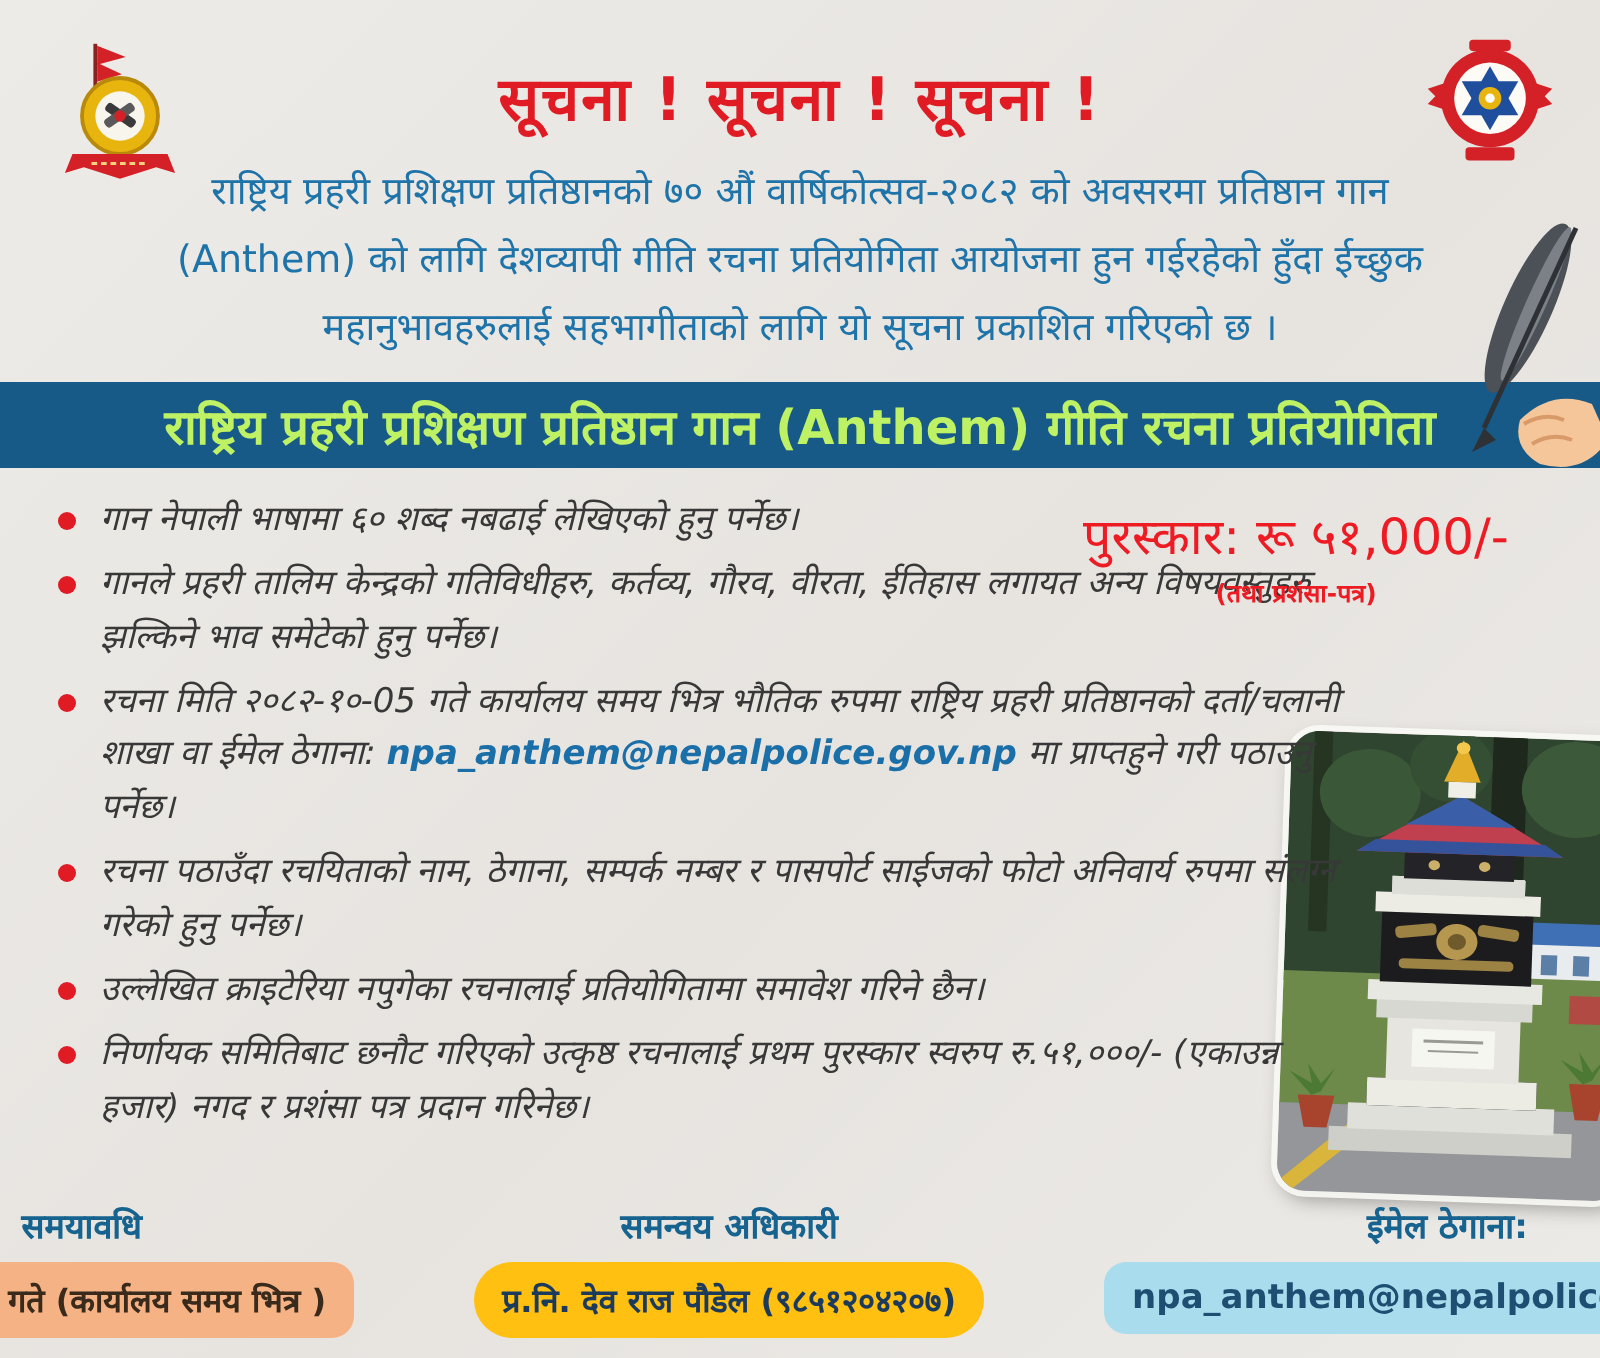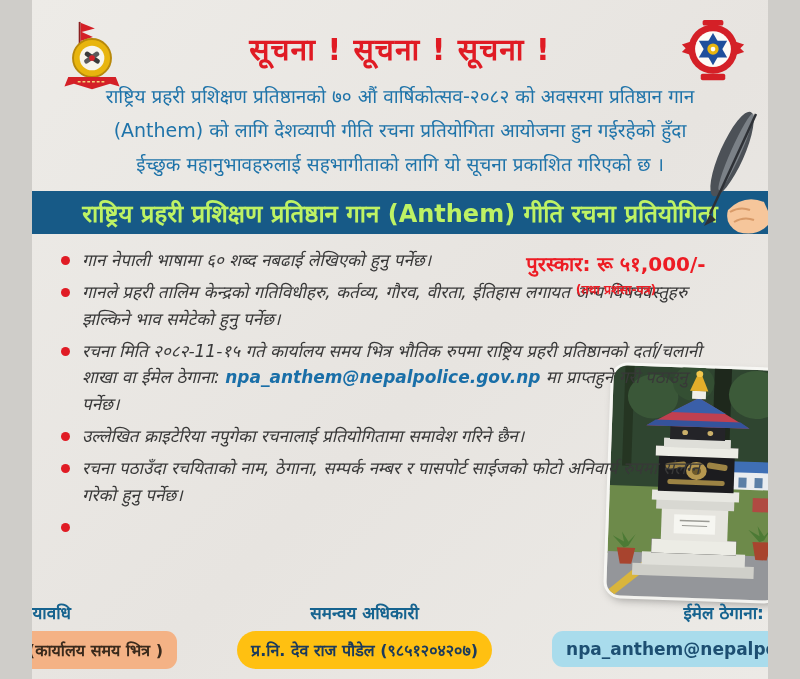--- a/index.html
+++ b/index.html
@@ -1,18 +1,18 @@
 <!DOCTYPE html>
 <html><head>
 <meta charset="utf-8">
 <style>
   * { margin:0; padding:0; box-sizing:border-box; }
   body { background:#cfcdc9; font-family:"DejaVu Sans","Liberation Sans",sans-serif; }
   .page {
-    position:relative; width:736px; height:679px; margin:0 auto;
+    position:relative; width:800px; height:679px; margin:0 auto;
     background:linear-gradient(135deg,#edebe7 0%,#e7e4e0 55%,#eceae6 100%);
     overflow:hidden;
   }
   
   .logo { position:absolute; }
   .logo-left { left:26px; top:20px; width:68px; height:76px; }
   .logo-right { right:22px; top:16px; width:66px; height:70px; }
   .main-title {
     position:absolute; top:28px; left:0; width:100%;
     text-align:center; color:#e01b24; font-size:30px; font-weight:bold; letter-spacing:1px;
@@ -38,21 +38,21 @@
     position:relative; padding-left:24px; margin-bottom:5px;
     font-size:17px; line-height:1.58; color:#383838;
   }
   .bullet-dot {
     position:absolute; left:3px; top:9px; width:9px; height:9px;
     border-radius:50%; background:#e01b24;
   }
   .email-link { color:#1a6fa8; font-weight:bold; }
   
   .prize { position:absolute; top:250px; right:16px; width:272px; text-align:center; color:#ed1c24; z-index:2; }
-  .prize-main { font-size:20px; font-weight:bold;text-align:center; }
+  .prize-main { font-size:25px; font-weight:normal;text-align:center; }
   .prize-sub { font-size:12.5px; font-weight:bold; margin-top:4px; }
   
   .photo {
     position:absolute; top:368px; right:-14px; width:172px; height:230px;
     border-radius:14px; overflow:hidden; transform:rotate(2deg);
     box-shadow:0 0 0 3px rgba(250,249,246,.9), 2px 4px 10px rgba(0,0,0,.35);
     z-index:1;
   }
   .photo svg { display:block; width:100%; height:100%; }
   
@@ -127,32 +127,33 @@
     <li>
       <span class="bullet-dot"></span>
       <span>गान नेपाली भाषामा ६० शब्द नबढाई लेखिएको हुनु पर्नेछ।</span>
     </li>
     <li>
       <span class="bullet-dot"></span>
       <span>गानले प्रहरी तालिम केन्द्रको गतिविधीहरु, कर्तव्य, गौरव, वीरता, ईतिहास लगायत अन्य विषयवस्तुहरु झल्किने भाव समेटेको हुनु पर्नेछ।</span>
     </li>
     <li>
       <span class="bullet-dot"></span>
-      <span>रचना मिति २०८२-11-१५ गते कार्यालय समय भित्र भौतिक रुपमा राष्ट्रिय प्रहरी प्रतिष्ठानको दर्ता/चलानी शाखा वा ईमेल ठेगाना: </span><span class="email-link">npa_anthem@nepalpolice.gov.np</span><span> मा प्राप्तहुने गरी पठाउनु पर्नेछ।</span>
+      <span>रचना मिति २०८२-१०-05 गते कार्यालय समय भित्र भौतिक रुपमा राष्ट्रिय प्रहरी प्रतिष्ठानको दर्ता/चलानी शाखा वा ईमेल ठेगाना: </span><span class="email-link">npa_anthem@nepalpolice.gov.np</span><span> मा प्राप्तहुने गरी पठाउनु पर्नेछ।</span>
+    </li>
+    <li>
+      <span class="bullet-dot"></span>
+      <span>रचना पठाउँदा रचयिताको नाम, ठेगाना, सम्पर्क नम्बर र पासपोर्ट साईजको फोटो अनिवार्य रुपमा संलग्न गरेको हुनु पर्नेछ।</span>
     </li>
     <li>
       <span class="bullet-dot"></span>
       <span>उल्लेखित क्राइटेरिया नपुगेका रचनालाई प्रतियोगितामा समावेश गरिने छैन।</span>
     </li>
     <li>
       <span class="bullet-dot"></span>
-      <span>रचना पठाउँदा रचयिताको नाम, ठेगाना, सम्पर्क नम्बर र पासपोर्ट साईजको फोटो अनिवार्य रुपमा संलग्न गरेको हुनु पर्नेछ।</span>
-    </li>
-    <li>
-      <span class="bullet-dot"></span>
+      <span>निर्णायक समितिबाट छनौट गरिएको उत्कृष्ठ रचनालाई प्रथम पुरस्कार स्वरुप रु.५१,०००/- (एकाउन्न हजार) नगद र प्रशंसा पत्र प्रदान गरिनेछ।</span>
     </li>
   </ul>
 
   <div class="prize">
     <div class="prize-main">पुरस्कार: रू ५१,000/-</div>
     <div class="prize-sub">(तथा प्रशंसा-पत्र)</div>
   </div>
 
   <div class="photo">
     <svg viewBox="0 0 150 230" preserveAspectRatio="none">

